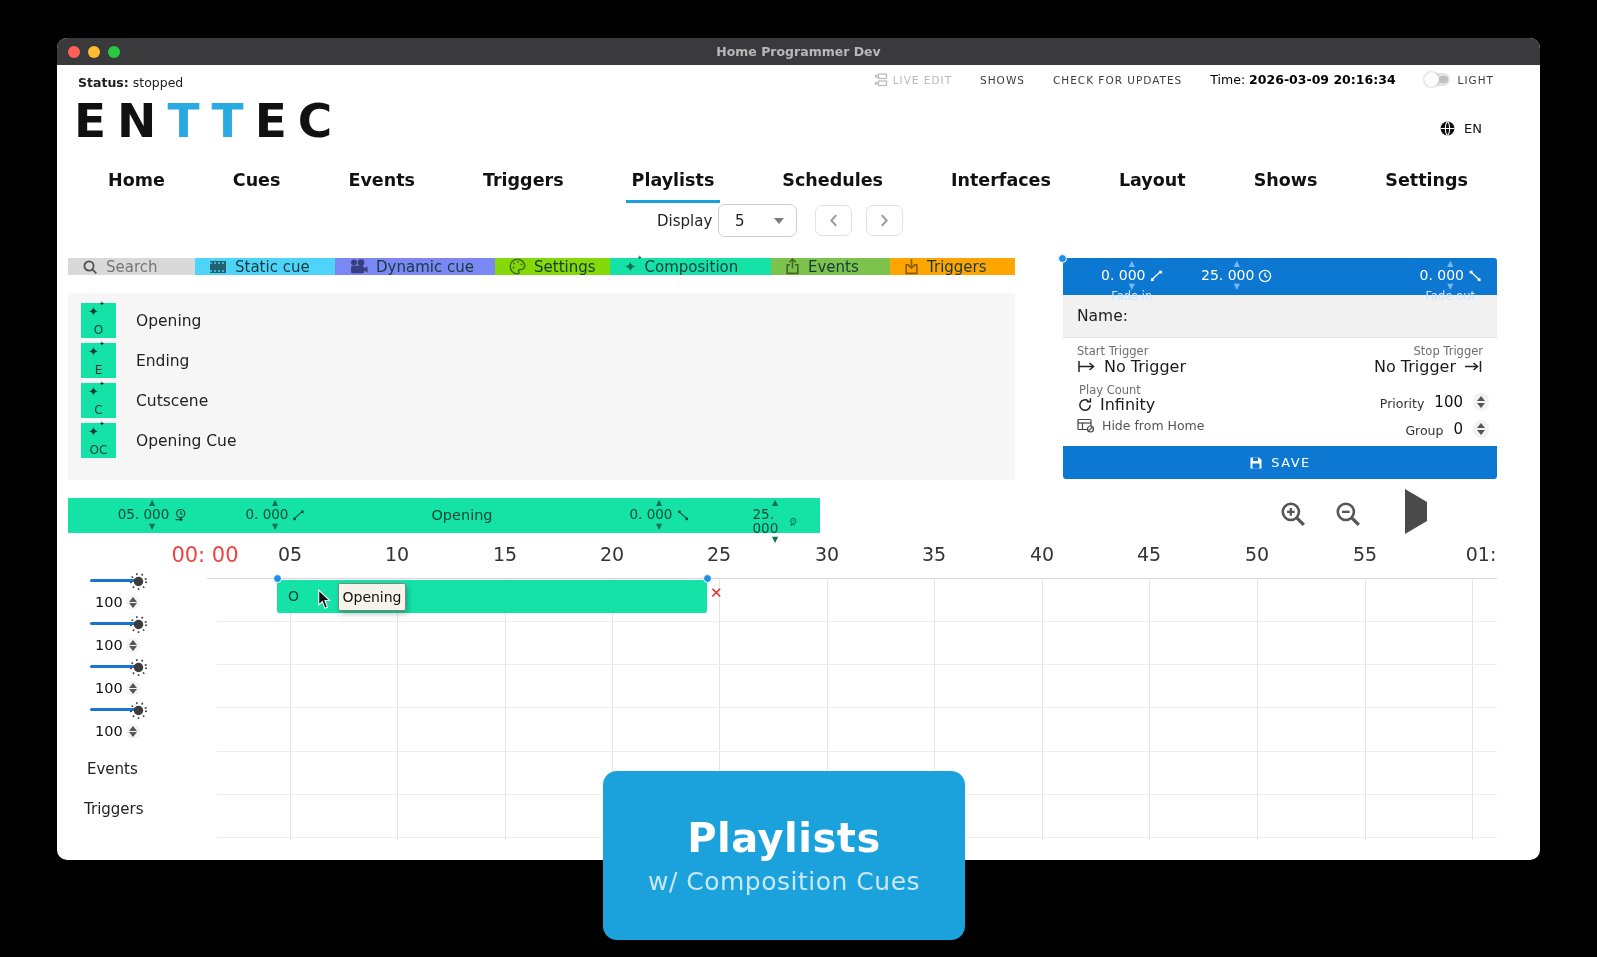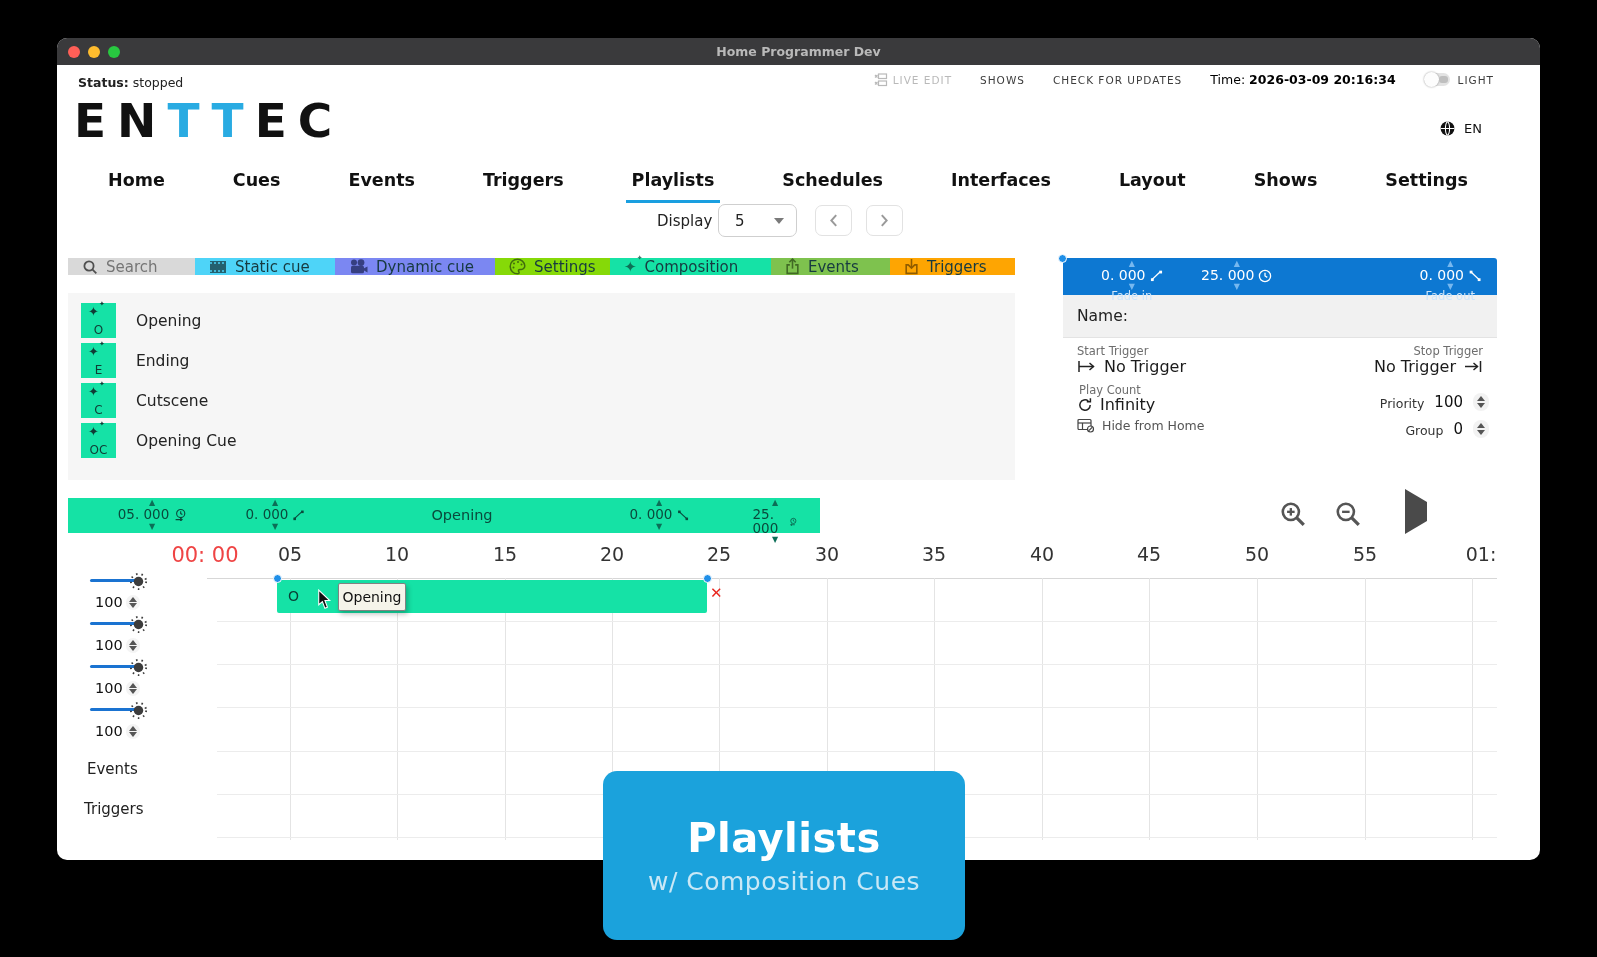--- a/index.html
+++ b/index.html
@@ -380,20 +380,28 @@
       </span>
       <span class="numrow" style="right:8px;top:82px;margin-left:20px;">
         <span>Group</span>
         <span class="nv">0</span>
         <span class="numspin">
             <span class="tri-u"></span>
             <span class="tri-d"></span>
           </span>
       </span>
     </div>
+    <div class="savebtn">
+      <svg width="14" height="14" viewBox="0 0 14 14">
+          <path d="M1.5 1.5h8.5l2.5 2.5v8.5H1.5z" fill="#fff"></path>
+          <rect x="4" y="1.5" width="5" height="3.5" fill="#0d78d2"></rect>
+          <rect x="3.5" y="7.5" width="7" height="5" fill="#0d78d2"></rect>
+        </svg>
+      <span>SAVE</span>
+    </div>
   </div>
 
   <div class="cuebar">
     <div class="gspin" style="left:84px;">
       <span class="tri">▲</span>
       <span class="val">
           <span>05. 000</span>
           <svg width="13" height="13" viewBox="0 0 14 14">
             <circle cx="7.5" cy="6" r="4.4" fill="none" stroke="#0a4a3c" stroke-width="1.2"></circle>
             <path d="M7.5 3.5V6l1.8 1" fill="none" stroke="#0a4a3c" stroke-width="1.2"></path>

